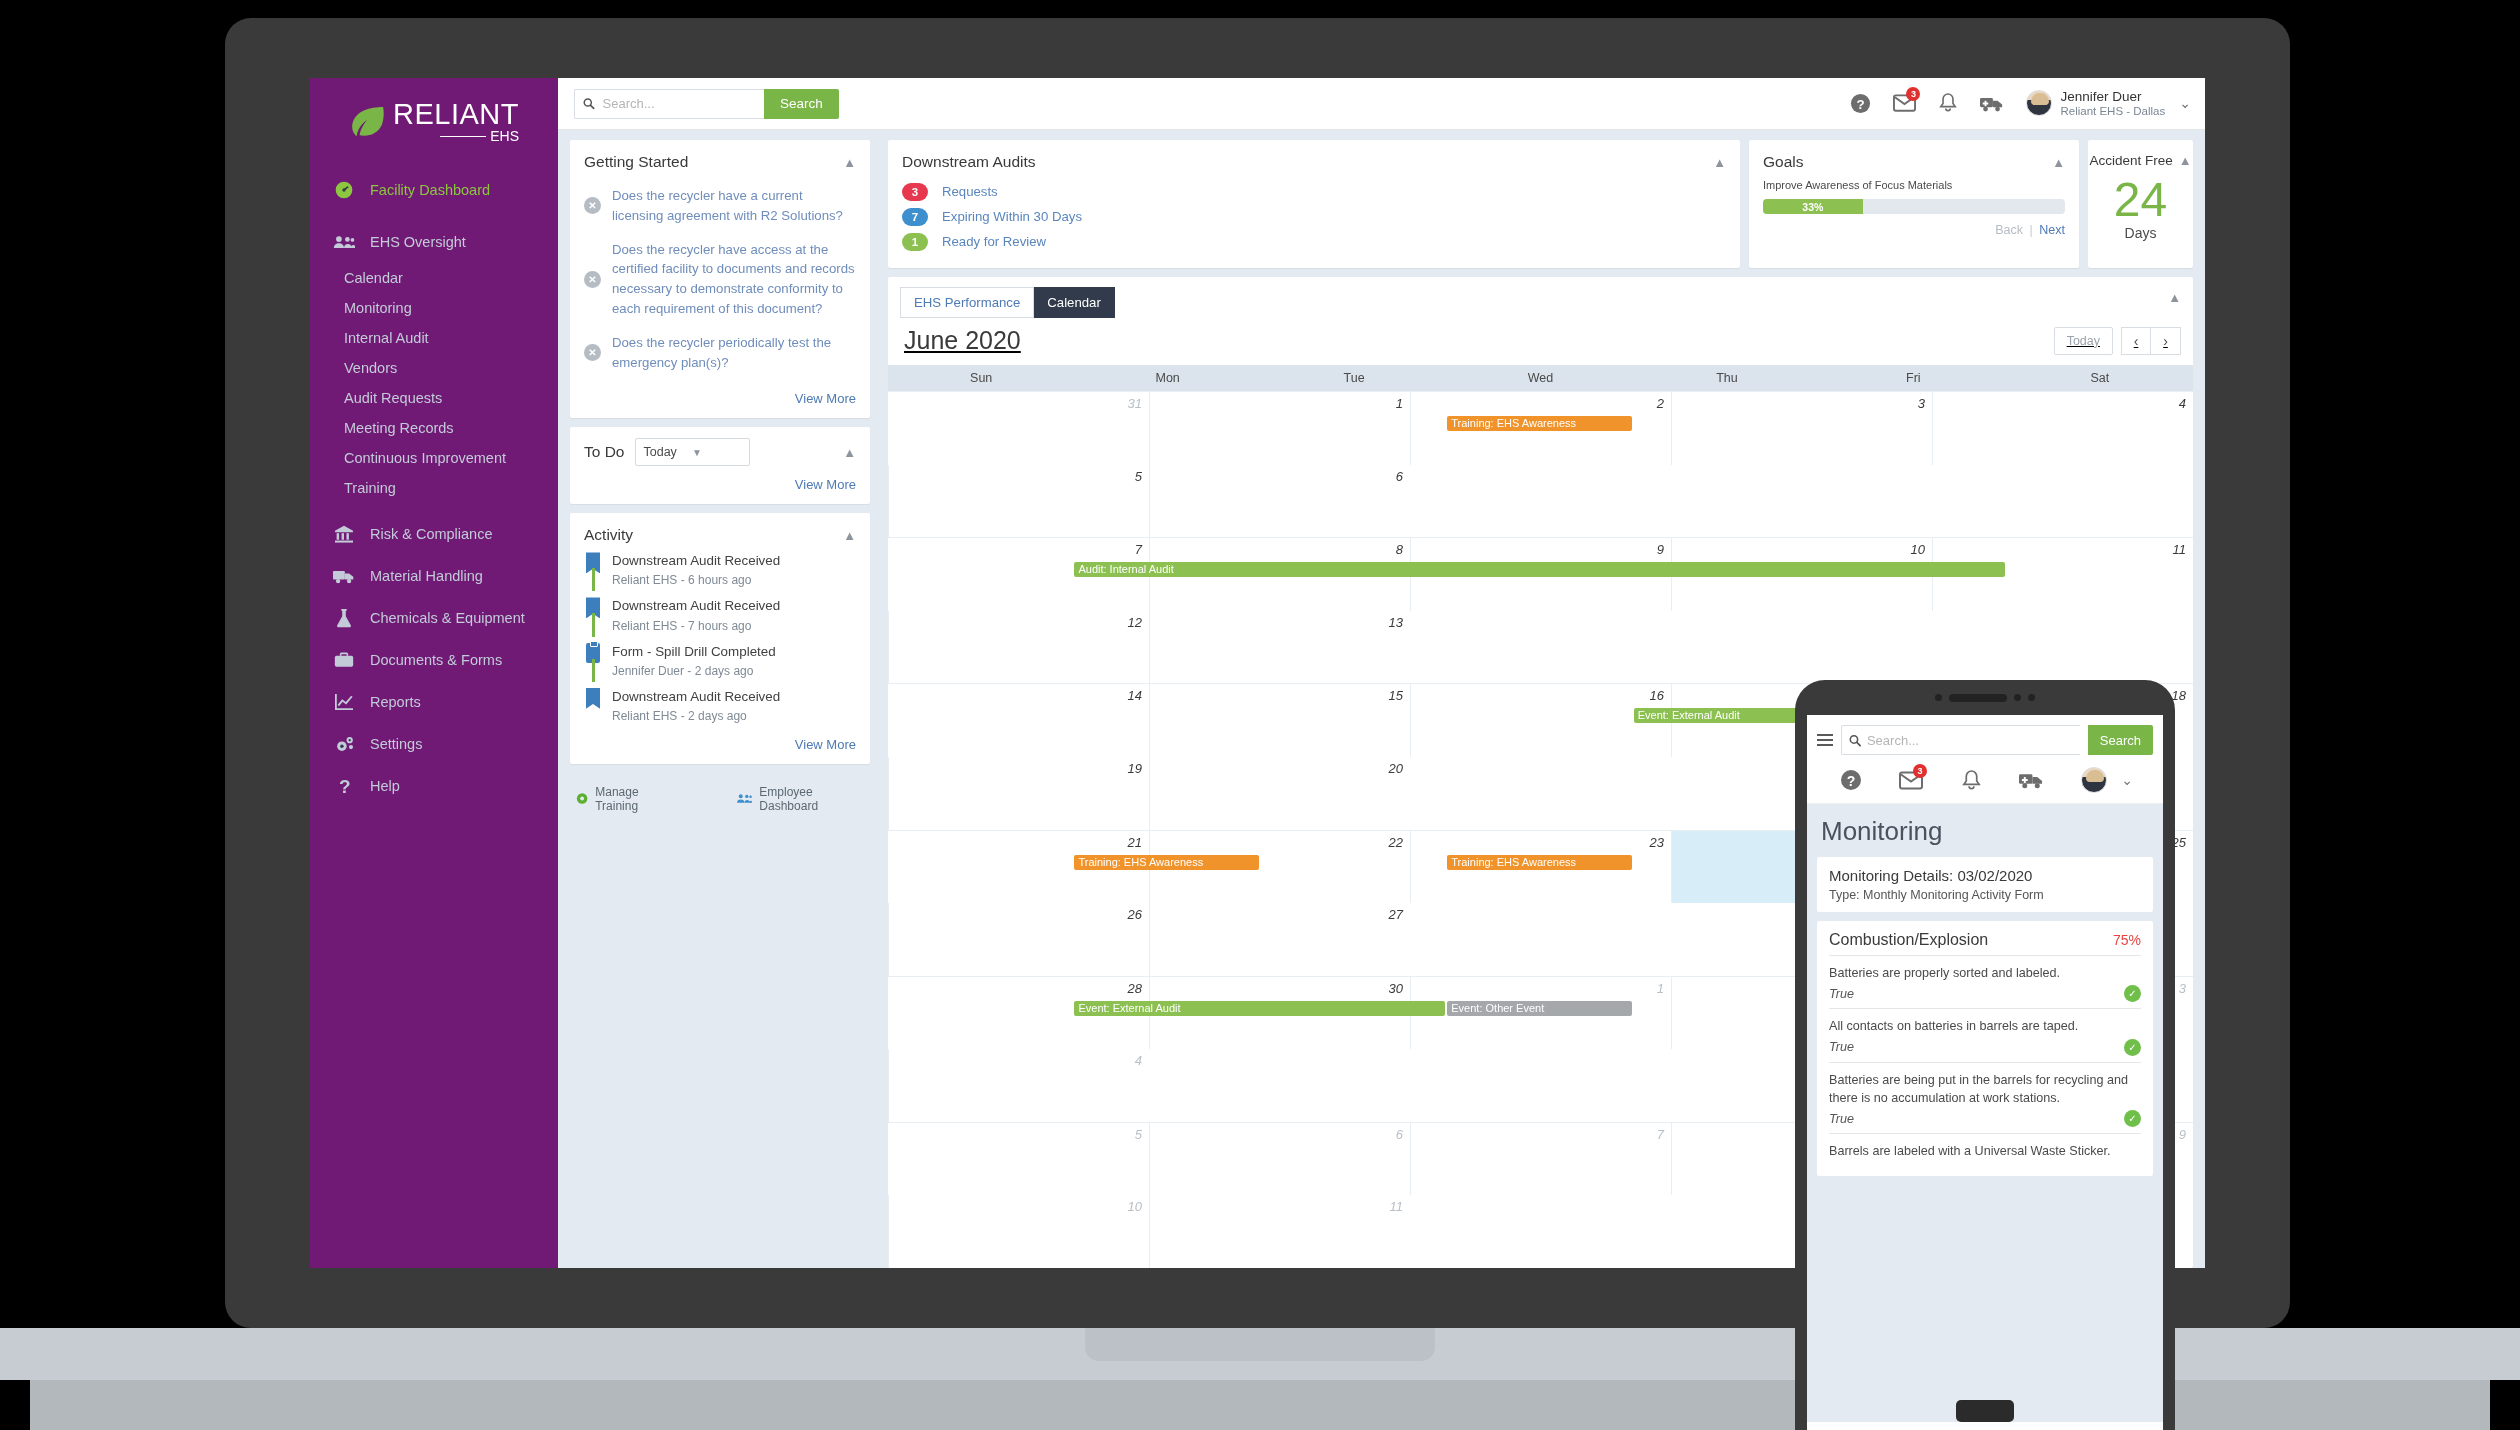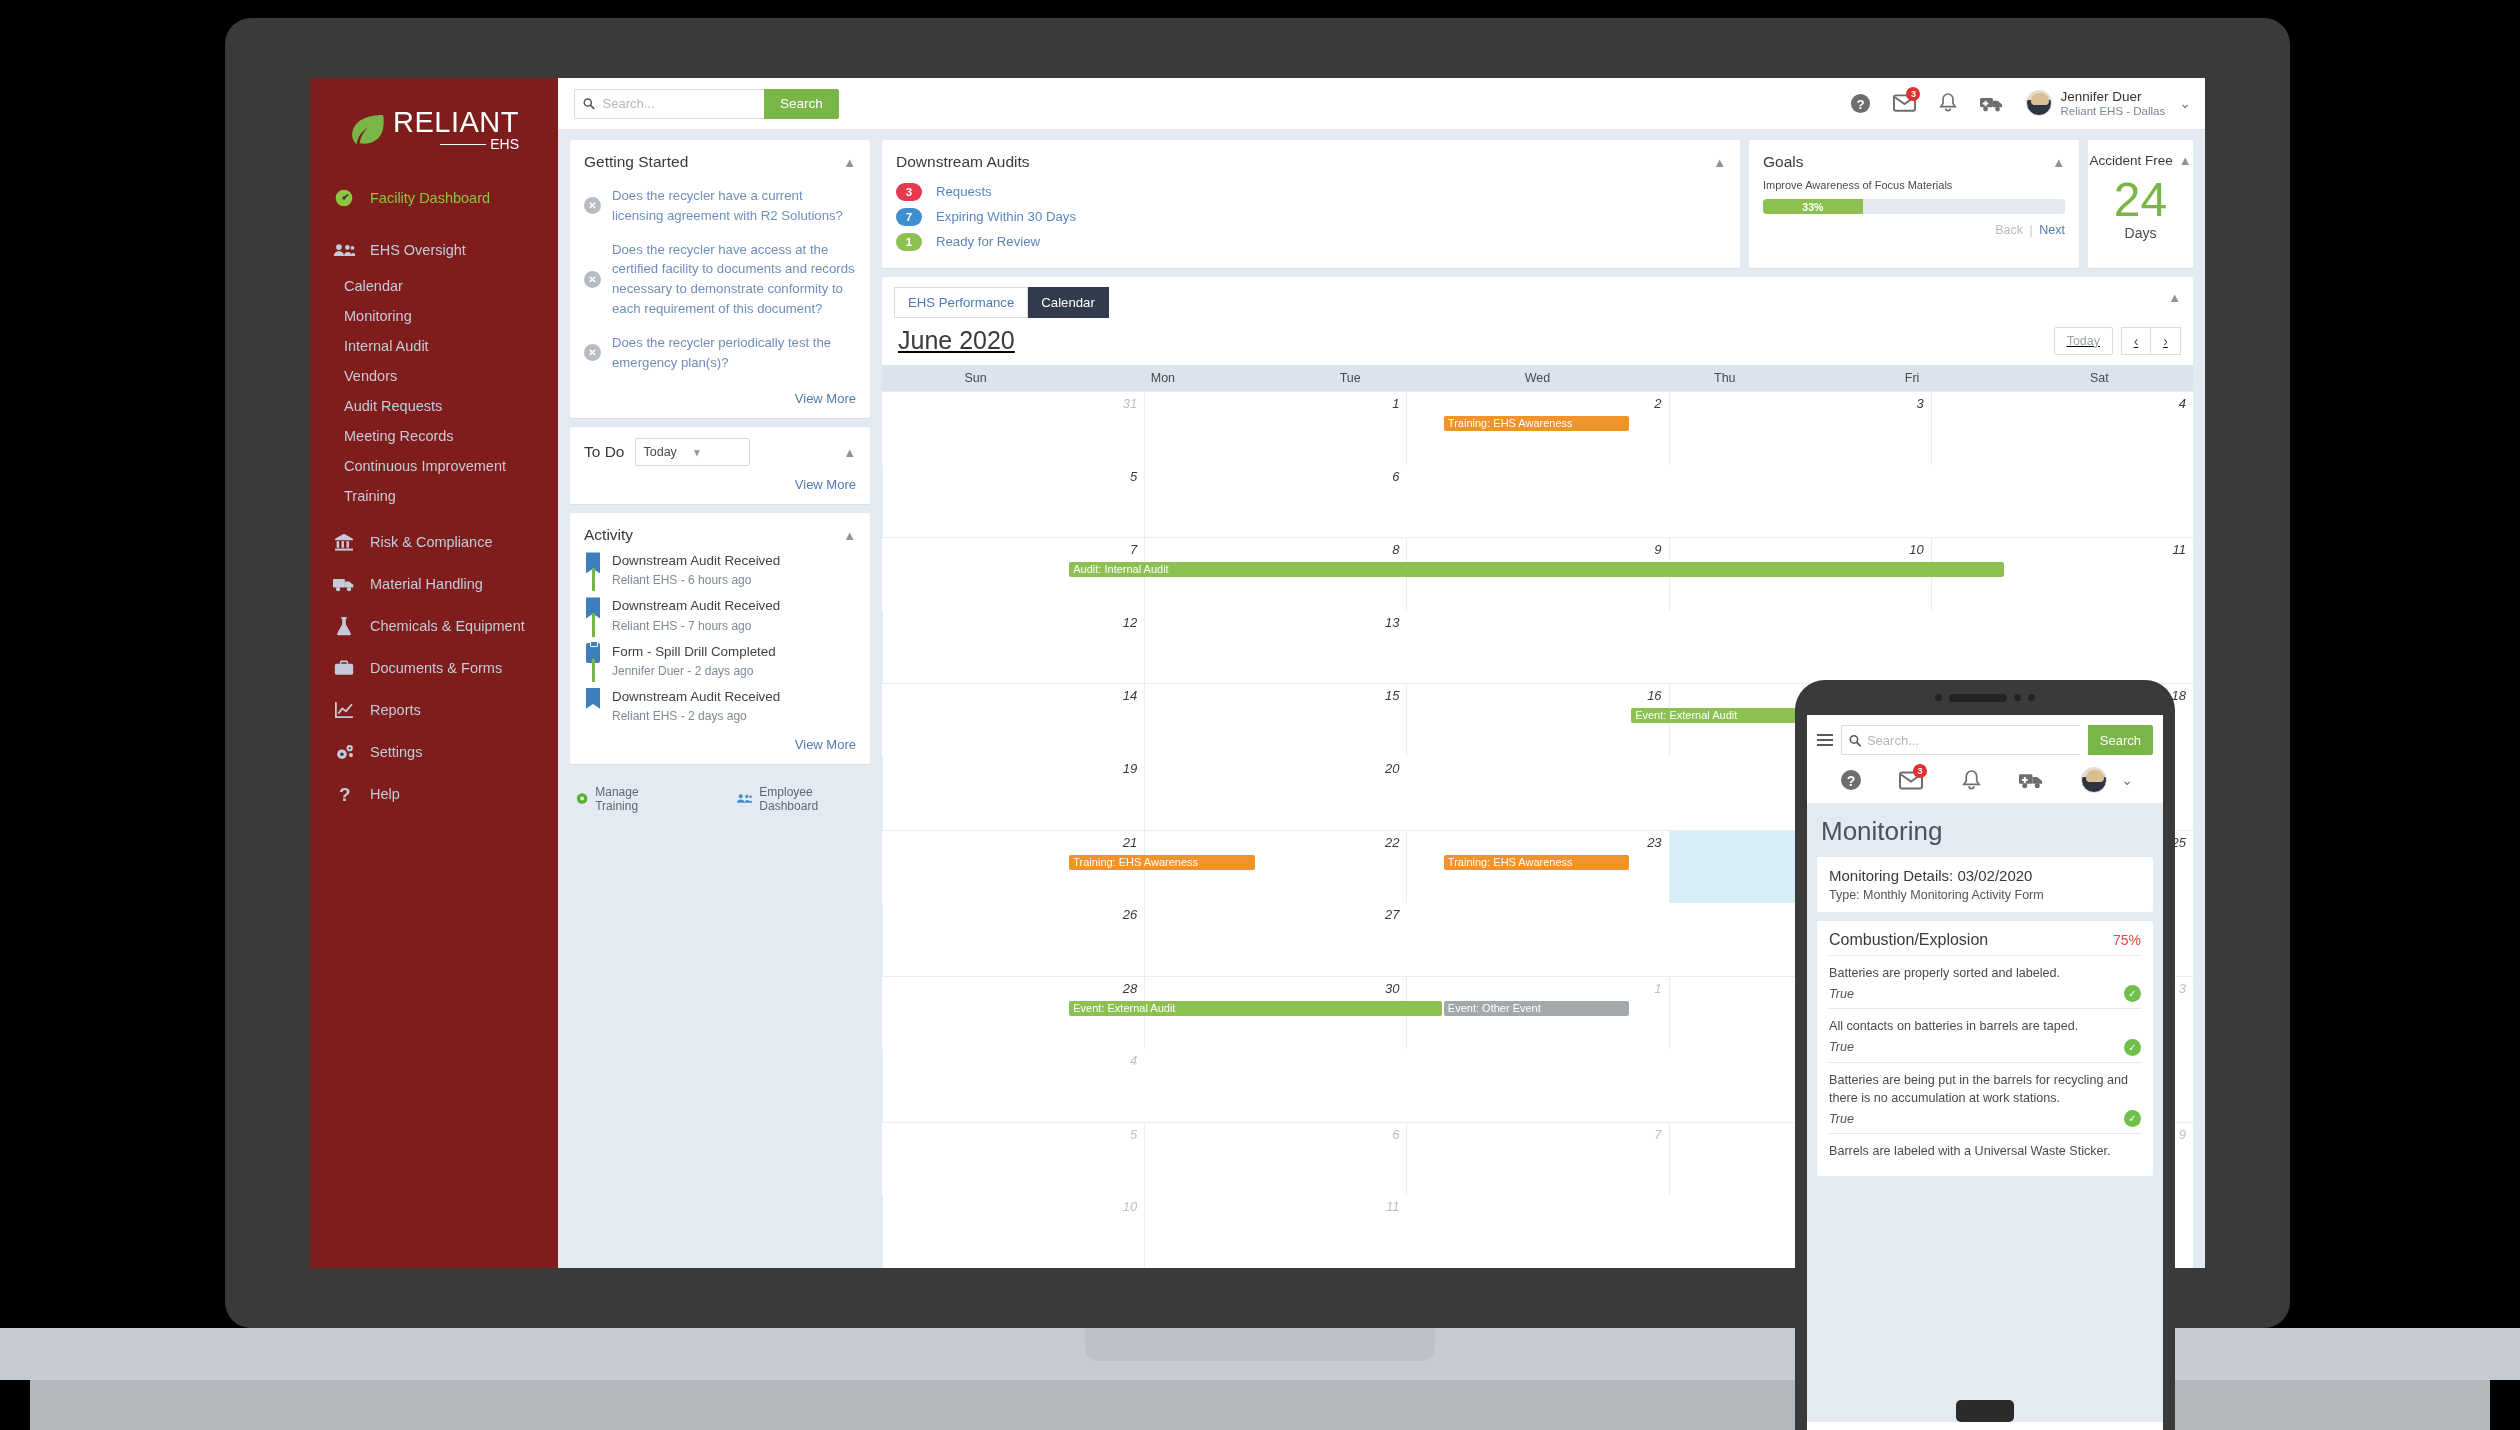--- a/index.html
+++ b/index.html
@@ -37,22 +37,22 @@
     position: absolute; left: 1085px; top: 1328px;
     width: 350px; height: 33px;
     background: #bcc1c7; border-radius: 0 0 14px 14px;
   }
 
   
   .app { position: absolute; inset: 0; display: flex; background:#e4eaf1; }
 
   
   .sidebar {
-    width: 248px; background: #7f1d1d; flex: 0 0 248px;
-    padding-top: 16px; color: #c3cbd8;
+    width: 248px; background: #701a75; flex: 0 0 248px;
+    padding-top: 8px; color: #c3cbd8;
   }
   .logo-row { display: flex; align-items: center; justify-content:center; padding: 14px 0 26px 0; }
   .logo-leaf { width: 38px; height: 34px; margin-right: 6px; }
   .logo-text { color:#fff; line-height:1; }
   .logo-main { font-size: 29px; letter-spacing: 0.5px; font-weight: 400; }
   .logo-sub { font-size: 14px; text-align: right; display:flex; align-items:center; justify-content:flex-end; gap:4px;}
   .logo-sub .rule { display:inline-block; width:46px; height:1px; background:#fff; }
 
   .nav-item {
     display:flex; align-items:center; gap:14px;
@@ -107,21 +107,21 @@
   .avatar:after {
     content:""; position:absolute; left:4px; top:2px; width:18px; height:12px;
     background:#d9bd93; border-radius:9px 9px 4px 4px;
   }
   .userblock { display:flex; align-items:center; gap:8px; cursor:pointer; margin-left:4px;}
   .uname { font-size:13.5px; color:#333; line-height:1.15; }
   .usub { font-size:11.5px; color:#7b8794; line-height:1.15; }
   .chev { color:#777; font-size:14px; margin-left:6px; }
 
   
-  .content { flex:1; padding: 10px 12px 0 12px; display:flex; gap:12px; min-height:0; overflow:hidden;}
+  .content { flex:1; padding: 10px 12px 0 12px; display:flex; gap:18px; min-height:0; overflow:hidden;}
   .col-left { width: 300px; flex:0 0 300px; display:flex; flex-direction:column; gap:9px;}
   .col-right { flex:1; display:flex; flex-direction:column; gap:9px; min-width:0;}
 
   .card { background:#fff; border-radius:2px; box-shadow: 0 1px 1px rgba(0,0,0,.06); }
   .card-head {
     display:flex; align-items:center; padding: 13px 14px 6px 14px;
   }
   .card-title { font-size:15.5px; color:#3a3a3a; flex:1; }
   .caret { color:#8d949e; font-size:13px; cursor:pointer; line-height:1; }
 

